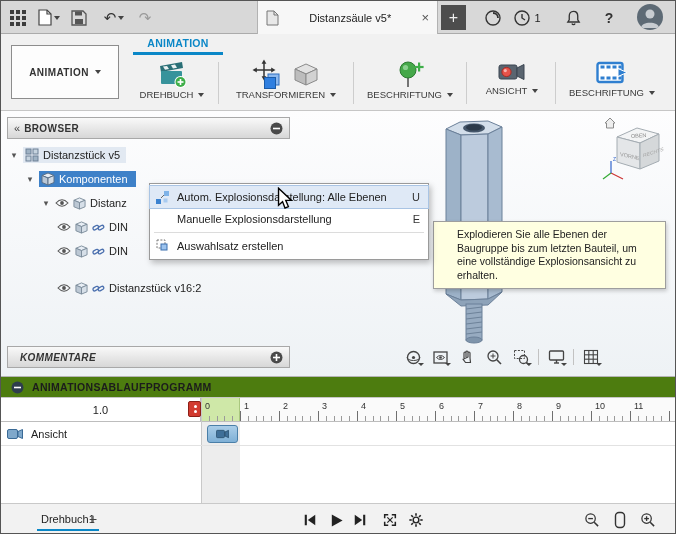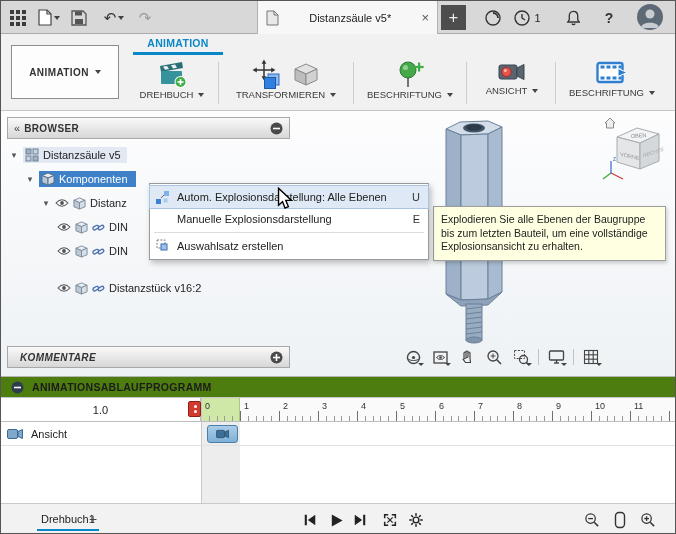--- a/index.html
+++ b/index.html
@@ -44,21 +44,21 @@
   
   .ctxmenu { position:absolute; left:148px; top:182px; width:280px; background:#fff; border:1px solid #9a9a9a; box-shadow:2px 3px 6px rgba(0,0,0,.25); z-index:30; padding:2px 0; }
   .mi { height:22px; display:flex; align-items:center; gap:6px; padding:0 8px 0 4px; font-size:11px; color:#222; }
   .mi .micon { width:17px; display:flex; justify-content:center; }
   .mi .mlabel { flex:1; white-space:nowrap; }
   .mi .msc { color:#333; }
   .mi.hot { background:#dfe9f6; outline:1px solid #a9c4e4; }
   .msep { height:1px; background:#dcdcdc; margin:2px 4px; }
 
   
-  .tooltip { position:absolute; left:432px; top:205px; width:233px; background:#ffffe1; border:1px solid #9e9e9e; padding:6px 7px; font-size:10.5px; line-height:13.5px; color:#222; z-index:25; box-shadow:1px 2px 4px rgba(0,0,0,.2); }
+  .tooltip { position:absolute; left:432px; top:220px; width:233px; background:#ffffe1; border:1px solid #9e9e9e; padding:6px 23px; font-size:10.5px; line-height:13.5px; color:#222; z-index:25; box-shadow:1px 2px 4px rgba(0,0,0,.2); }
 
   
   .comments { position:absolute; left:6px; top:345px; width:283px; }
   .navbar { position:absolute; left:400px; top:344px; height:24px; display:flex; align-items:center; gap:3px; z-index:5; }
   .nav-btn { position:relative; width:24px; height:22px; display:flex; align-items:center; justify-content:center; }
   .nav-btn .cc { position:absolute; right:1px; bottom:2px; width:0; height:0; border-left:3px solid transparent; border-right:3px solid transparent; border-top:3.5px solid #444; }
   .nsep { width:1px; height:16px; background:#c2c2c2; margin:0 2px; }
 
   
   .timeline { position:absolute; top:375px; left:0; width:676px; height:159px; background:#fff; border-top:1px solid #b5b5b5; }
@@ -358,21 +358,21 @@
 
     <div class="trow" style="top:28px;left:2px;">
       <span class="tri">▾</span>
       <span class="hl-light">
         <svg width="14" height="14" viewBox="0 0 14 14">
           <rect x="1" y="1" width="5" height="5" fill="#9fb2c4" stroke="#6c8096"></rect>
             <rect x="8" y="1" width="5" height="5" fill="#c6d3df" stroke="#6c8096"></rect>
             <rect x="1" y="8" width="5" height="5" fill="#c6d3df" stroke="#6c8096"></rect>
             <rect x="8" y="8" width="5" height="5" fill="#9fb2c4" stroke="#6c8096"></rect>
         </svg>
-        <span>Distanzsäule v5</span>
+        <span>Distanzstück v5</span>
       </span>
     </div>
 
     <div class="trow" style="top:52px;left:18px;">
       <span class="tri">▾</span>
       <span class="hl-sel">
         <svg width="14" height="14" viewBox="0 0 14 14">
           <polygon points="7,1 13,3.5 7,6 1,3.5" fill="#e8eef5" stroke="#5a7088"></polygon>
           <polygon points="1,3.5 7,6 7,13 1,10.5" fill="#b9c7d6" stroke="#5a7088"></polygon>
           <polygon points="13,3.5 7,6 7,13 13,10.5" fill="#d2dce6" stroke="#5a7088"></polygon>

